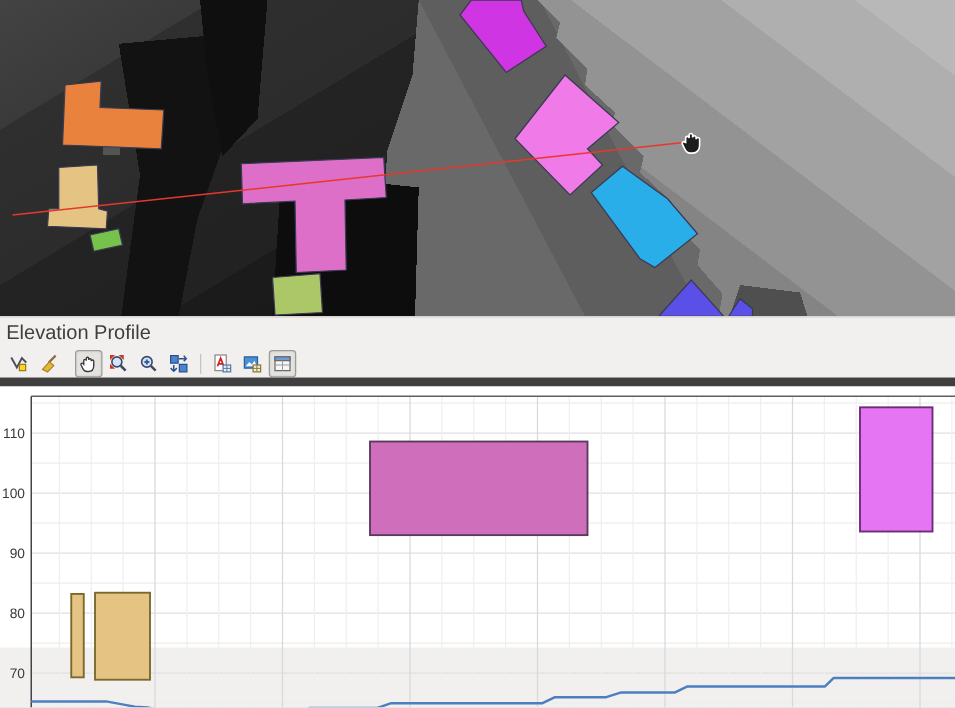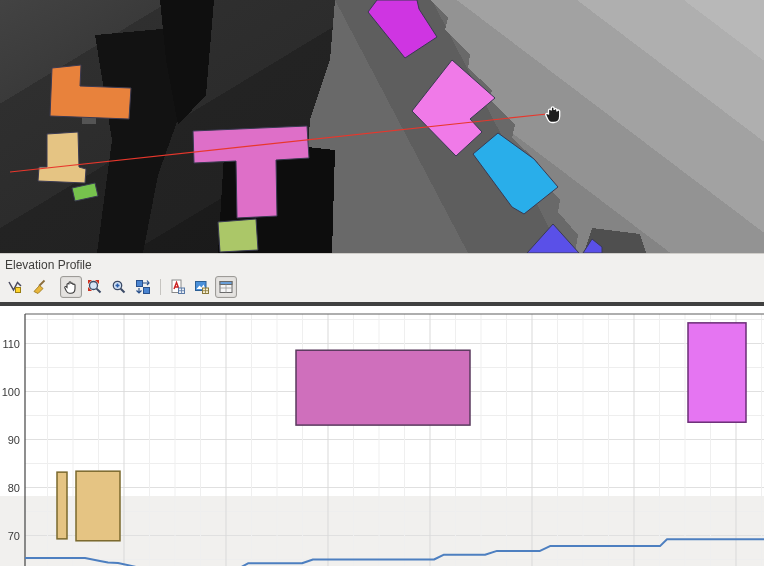--- a/index.html
+++ b/index.html
@@ -4,28 +4,28 @@
 <style>
   html,body{margin:0;padding:0;background:#ddd;}
   .screen{
     position:relative;width:764px;height:566px;overflow:hidden;
     font-family:"Liberation Sans",sans-serif;background:#f1f0ee;
   }
   
   #map-canvas{position:absolute;left:0;top:0;display:block;}
   
   .panel{position:absolute;left:0;top:253px;width:764px;height:313px;background:#f1f0ee;border-top:1px solid #cfcdc9;box-sizing:border-box;}
-  .panel-title{font-size:12px;color:#3f3e3c;padding:4px 6px 2px 5px;}
+  .panel-title{font-size:16px;color:#3f3e3c;padding:4px 6px 2px 5px;}
   .toolbar{display:flex;align-items:center;gap:2px;padding:1px 4px 3px 4px;height:24px;}
   .tb-btn{width:22px;height:22px;display:flex;align-items:center;justify-content:center;border:1px solid transparent;border-radius:3px;background:transparent;padding:0;cursor:pointer;}
   .tb-btn.pressed{border:1px solid #9d9b97;background:#e5e3e0;box-shadow:inset 0 0 2px rgba(0,0,0,.12);}
   .tb-sep{width:1px;height:16px;background:#c6c4c0;margin:0 4px;}
   .gap{width:6px;}
   
-  .chart-wrap{position:absolute;left:0;top:302px;width:764px;height:194px;background:#ffffff;border-top:4px solid #404040;box-sizing:border-box;}
+  .chart-wrap{position:absolute;left:0;top:302px;width:764px;height:216px;background:#ffffff;border-top:7px solid #404040;box-sizing:border-box;}
   #elevation-chart{display:block;}
   text.tick{font-family:"Liberation Sans",sans-serif;font-size:11px;fill:#3a3a3a;}
 </style>
 </head>
 <body>
 
 <div class="screen">
 
   <svg id="map-canvas" width="764" height="253" viewBox="0 0 764 253" shape-rendering="crispEdges">
     <defs>

